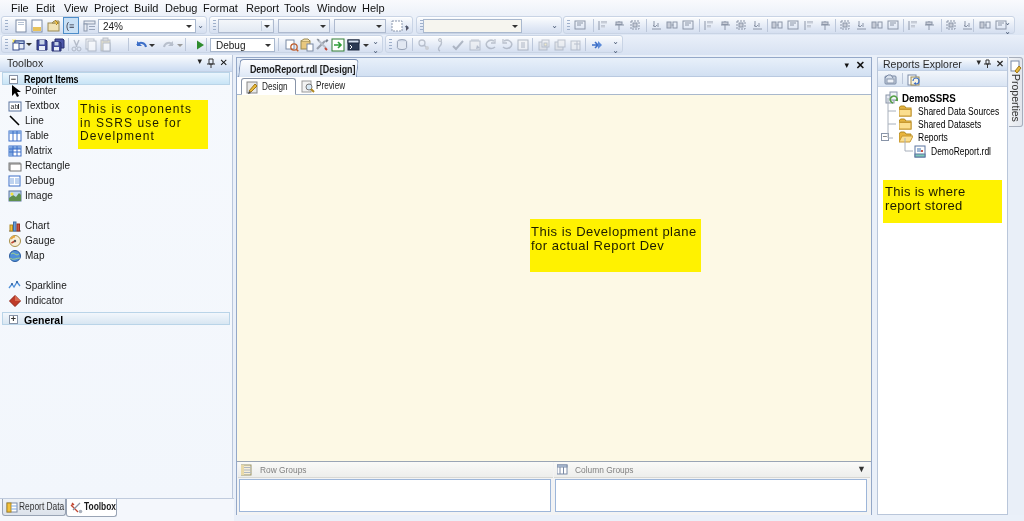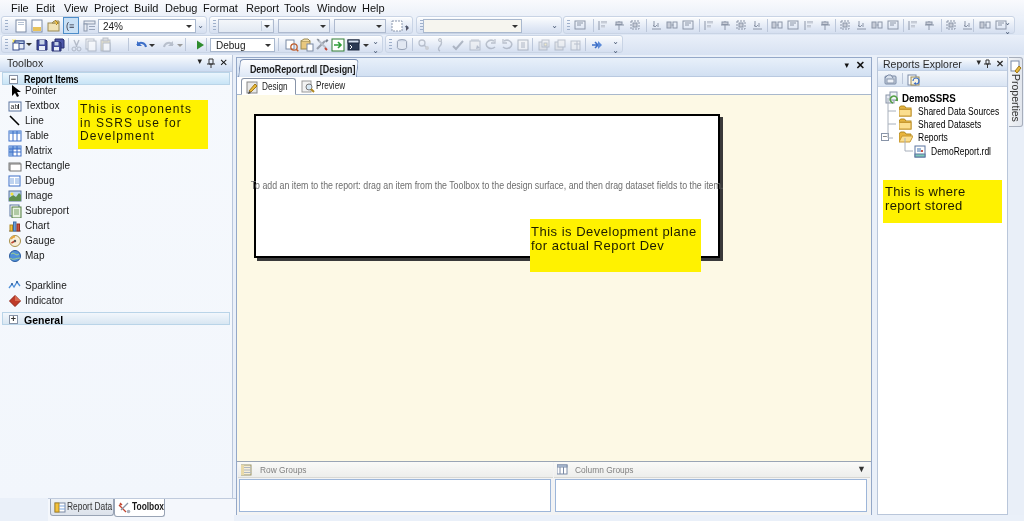--- a/index.html
+++ b/index.html
@@ -486,28 +486,20 @@
         <span class="lbl">Debug</span>
       </div>
  <div class="titem" style="top:134px;">
         <svg class="ticn" width="14" height="14">
           <rect x="1" y="2" width="12" height="10" fill="#BFD8F0" stroke="#5B74A0"></rect>
           <path d="M1 9 l4 -3 l3 2 l3 -4 l2 2 v6 h-12 z" fill="#5E8F4F"></path>
           <circle cx="4" cy="5" r="1.5" fill="#F3E23C"></circle>
         </svg>
         <span class="lbl">Image</span>
       </div>
- <div class="titem" style="top:149px;">
-        <svg class="ticn" width="14" height="14">
-          <rect x="2" y="1" width="9" height="11" fill="#fff" stroke="#5B74A0"></rect>
-          <rect x="4" y="3" width="9" height="11" fill="#E8F2E0" stroke="#4F7A3F"></rect>
-          <path d="M6 6 h5 M6 8 h5 M6 10 h5" stroke="#7aa468"></path>
-        </svg>
-        <span class="lbl">Subreport</span>
-      </div>
  <div class="titem" style="top:164px;">
         <svg class="ticn" width="14" height="14">
           <path d="M1 12 h12" stroke="#777"></path>
           <rect x="2" y="6" width="2.5" height="6" fill="#F3C23C" stroke="#B08820"></rect>
           <rect x="5.5" y="3" width="2.5" height="9" fill="#6F9FD8" stroke="#3D6FA8"></rect>
           <rect x="9" y="5" width="2.5" height="7" fill="#C85548" stroke="#93301F"></rect>
         </svg>
         <span class="lbl">Chart</span>
       </div>
  <div class="titem" style="top:179px;">
@@ -540,21 +532,21 @@
           <path d="M7 1.5 L12.5 7 L7 7 z" fill="#D86A50"></path>
         </svg>
         <span class="lbl">Indicator</span>
       </div>
  <div class="secthdr" style="top:257px;background:linear-gradient(#F2F7FC,#D8E6F2);">
         <div class="expbox">+</div>
         <span style="position:absolute;left:21px;top:1px;">General</span>
       </div>
  <div class="note" style="left:78px;top:45px;width:130px;height:49px;padding:3px 0 0 2px;font-size:12px;letter-spacing:1.1px;">This is coponents<br>in SSRS use for<br>Develpment</div>
 </div>
-<div id="belowleft" class="abs" style="left:0;top:498px;width:234px;height:23px;background:#F4F7FC;border-top:1px solid #C0CBDD;margin-left:48px;">
+<div id="belowleft" class="abs" style="left:0;top:498px;width:234px;height:23px;background:#F4F7FC;border-top:1px solid #C0CBDD;">
  <div class="btab" style="left:2px;top:0;width:64px;">
         <svg style="position:absolute;left:3px;top:2px" width="13" height="12">
           <rect x="1" y="2" width="10" height="9" fill="#fff" stroke="#7A8AA5"></rect>
           <rect x="1" y="2" width="4" height="9" fill="#F3C23C" stroke="#B08820"></rect>
           <path d="M5 5 h6 M5 8 h6" stroke="#7FA7E0"></path>
         </svg>
         <span style="position:absolute;left:16px;top:2px;color:#333;transform:scaleX(.84);transform-origin:0 50%;">Report Data</span>
       </div>
  <div class="btab active" style="left:66px;top:0;width:51px;">
         <svg style="position:absolute;left:3px;top:3px" width="13" height="12">
@@ -581,23 +573,20 @@
           <span style="position:absolute;left:20px;top:2px;transform:scaleX(.82);transform-origin:0 50%;">Design</span>
         </div>
   <div class="itab" id="previewtab">
           <svg style="position:absolute;left:3px;top:2px" width="14" height="13">
             <rect x="1" y="1" width="9" height="11" fill="#F2F2F2" stroke="#999"></rect>
             <circle cx="8" cy="7" r="3" fill="#D8E8F4" stroke="#777"></circle>
             <path d="M10 9 l3 3" stroke="#B08820" stroke-width="2"></path>
           </svg>
           <span style="position:absolute;left:18px;top:2px;transform:scaleX(.82);transform-origin:0 50%;">Preview</span>
         </div>
- </div>
- <div id="surface">
-  <div id="surfmsg">To add an item to the report: drag an item from the Toolbox to the design surface, and then drag dataset fields to the item.</div>
  </div>
  <div class="note" style="left:293px;top:161px;width:171px;height:53px;padding:6px 0 0 1px;letter-spacing:.5px;">This is Development plane<br>for actual Report Dev</div>
  <div id="grouppane">
   <div class="ghdr" style="left:1px;width:315px;">
           <svg style="position:absolute;left:3px;top:2px" width="12" height="12">
             <rect x="0" y="1" width="10" height="10" fill="#F6EED8" stroke="#9a9468"></rect>
             <rect x="0" y="1" width="3" height="10" fill="#E8D9A8"></rect>
             <path d="M3 3.5 h7 M3 6 h7 M3 8.5 h7" stroke="#AEB6C2"></path>
           </svg>
           <span style="position:absolute;left:22px;top:2px;transform:scaleX(.88);transform-origin:0 50%;">Row Groups</span>

